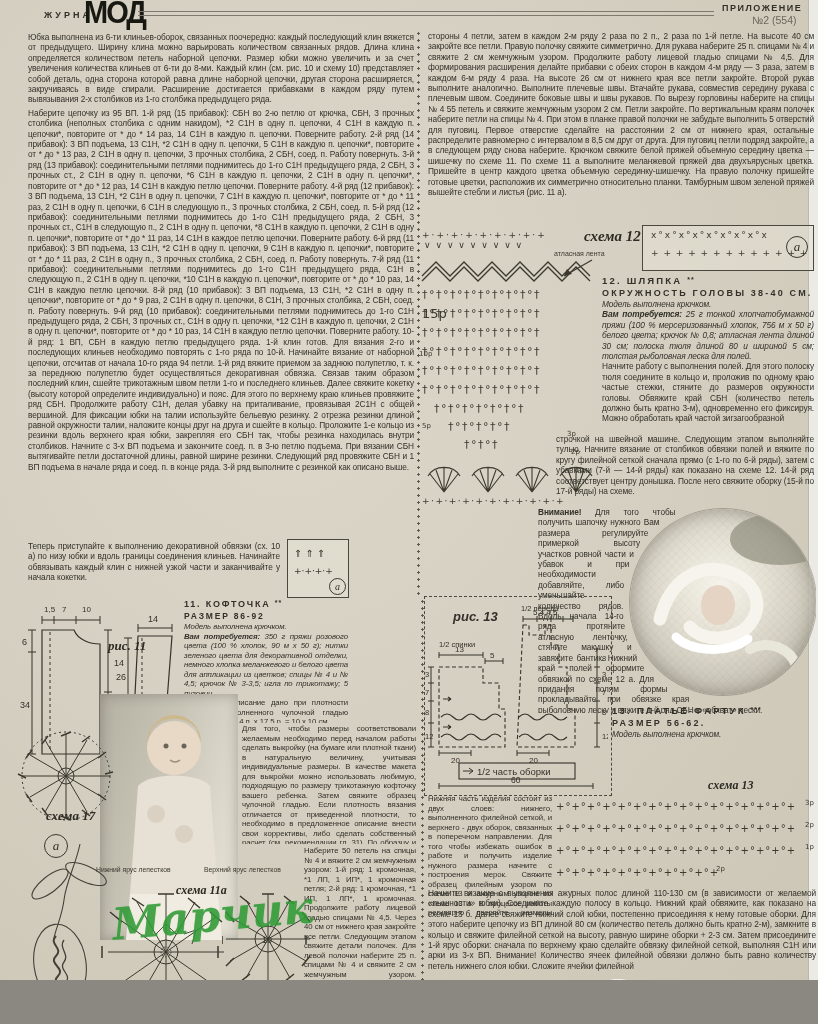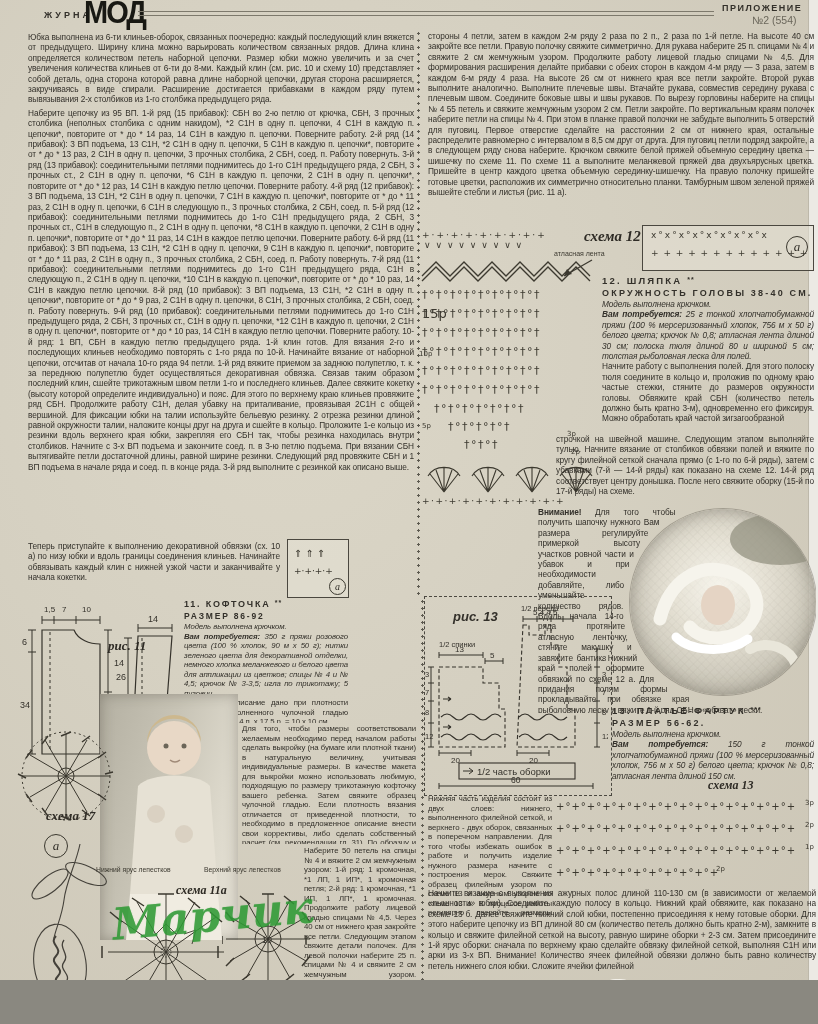--- a/index.html
+++ b/index.html
@@ -293,21 +293,20 @@
           <path d="M14,189 L168,189 M14,186 L14,192 M168,186 L168,192"></path>
         </g>
       <text x="86" y="186" font-size="8.5">60</text>
     </svg>
   </div>
 
   <div class="abs" style="left:612px;top:704px;width:202px;height:86px;overflow:hidden;">
     <div class="sechead" style="font-size:9.5px;"><span>13. ПЛАТЬЕ-ФАРТУК</span> <span class="stars">***</span></div>
     <div class="sechead" style="font-size:9px;">РАЗМЕР 56-62.</div>
     <div class="txt ital">Модель выполнена крючком.</div>
-    <div class="txt ital"><span class="lead">Вам потребуется:</span> <span>150 г тонкой хлопчатобумажной пряжи (100 % мерсеризованный хлопок, 756 м х 50 г) белого цвета; крючок № 0,8; атласная лента длиной 150 см.</span></div>
   </div>
   <div class="abs figlabel" style="left:708px;top:778px;">схема 13</div>
 
   <div class="abs" style="left:556px;top:799px;width:258px;height:88px;">
     <div class="chartrow" style="left:0;top:2px;font-size:10px;letter-spacing:1px;">+°+°+°+°+°+°+°+°+°+°+°+°+°+°+°+</div>
     <div class="chartrow" style="right:0;top:0;font-size:7px;">3р</div>
     <div class="chartrow" style="left:0;top:24px;font-size:10px;letter-spacing:1px;">+°+°+°+°+°+°+°+°+°+°+°+°+°+°+°+</div>
     <div class="chartrow" style="right:0;top:22px;font-size:7px;">2р</div>
     <div class="chartrow" style="left:0;top:46px;font-size:10px;letter-spacing:1px;">+°+°+°+°+°+°+°+°+°+°+°+°+°+°+°+</div>
     <div class="chartrow" style="right:0;top:44px;font-size:7px;">1р</div>

